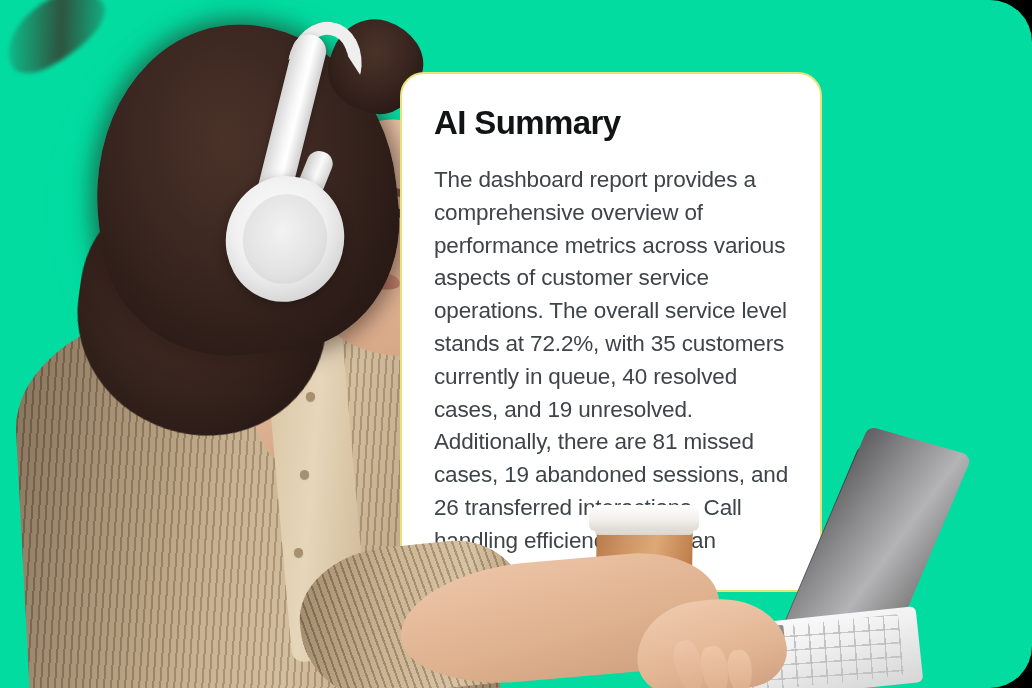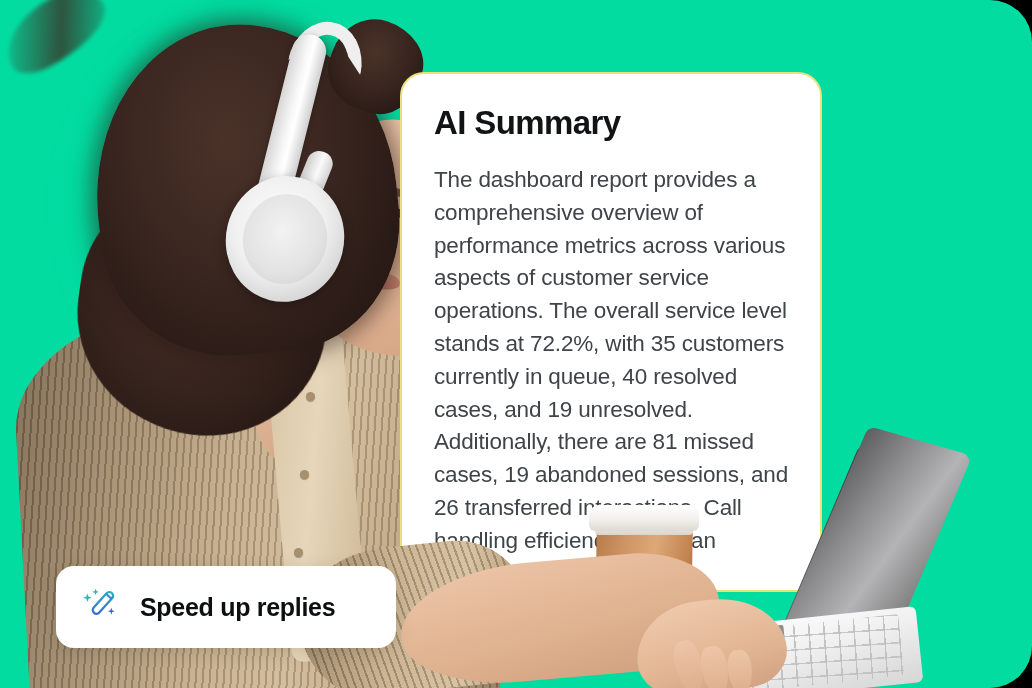--- a/index.html
+++ b/index.html
@@ -436,33 +436,14 @@
     <div id="laptop-base"></div>
     <div id="keyboard"></div>
     <div id="trackpad-key"></div>
 
     <div id="hand"></div>
     <div class="finger" style="left:676px;top:640px;width:26px;height:54px;transform:rotate(-14deg);"></div>
     <div class="finger" style="left:702px;top:646px;width:26px;height:50px;transform:rotate(-10deg);"></div>
     <div class="finger" style="left:728px;top:650px;width:24px;height:44px;transform:rotate(-6deg);"></div>
   </div>
 
-  <div id="speed-pill">
-    <span id="wand-icon-wrap">
-      <svg id="wand-icon" viewBox="0 0 36 36" fill="none" xmlns="http://www.w3.org/2000/svg">
-        <defs>
-          <linearGradient id="wandGrad" x1="2" y1="2" x2="34" y2="34" gradientUnits="userSpaceOnUse">
-            <stop offset="0" stop-color="#2ED3A0"></stop>
-            <stop offset="0.5" stop-color="#2C8FD0"></stop>
-            <stop offset="1" stop-color="#4B48D6"></stop>
-          </linearGradient>
-        </defs>
-        <rect x="17.2" y="2.6" width="7.4" height="26.6" rx="3.7" transform="rotate(42 20.9 15.9)" stroke="url(#wandGrad)" stroke-width="2.3"></rect>
-        <path d="M24.6 7.2 L29.2 11.6" stroke="url(#wandGrad)" stroke-width="2.1" stroke-linecap="round"></path>
-        <path d="M5.4 6.4 L6.5 9.6 L9.7 10.7 L6.5 11.8 L5.4 15 L4.3 11.8 L1.1 10.7 L4.3 9.6 Z" fill="url(#wandGrad)"></path>
-        <path d="M13.6 1.6 L14.4 4.1 L16.9 4.9 L14.4 5.7 L13.6 8.2 L12.8 5.7 L10.3 4.9 L12.8 4.1 Z" fill="url(#wandGrad)"></path>
-        <path d="M29.3 20.6 L30.2 23.3 L32.9 24.2 L30.2 25.1 L29.3 27.8 L28.4 25.1 L25.7 24.2 L28.4 23.3 Z" fill="url(#wandGrad)"></path>
-      </svg>
-    </span>
-    <span id="speed-pill-label">Speed up replies</span>
-  </div>
 
 </div>
 
 </body></html>

